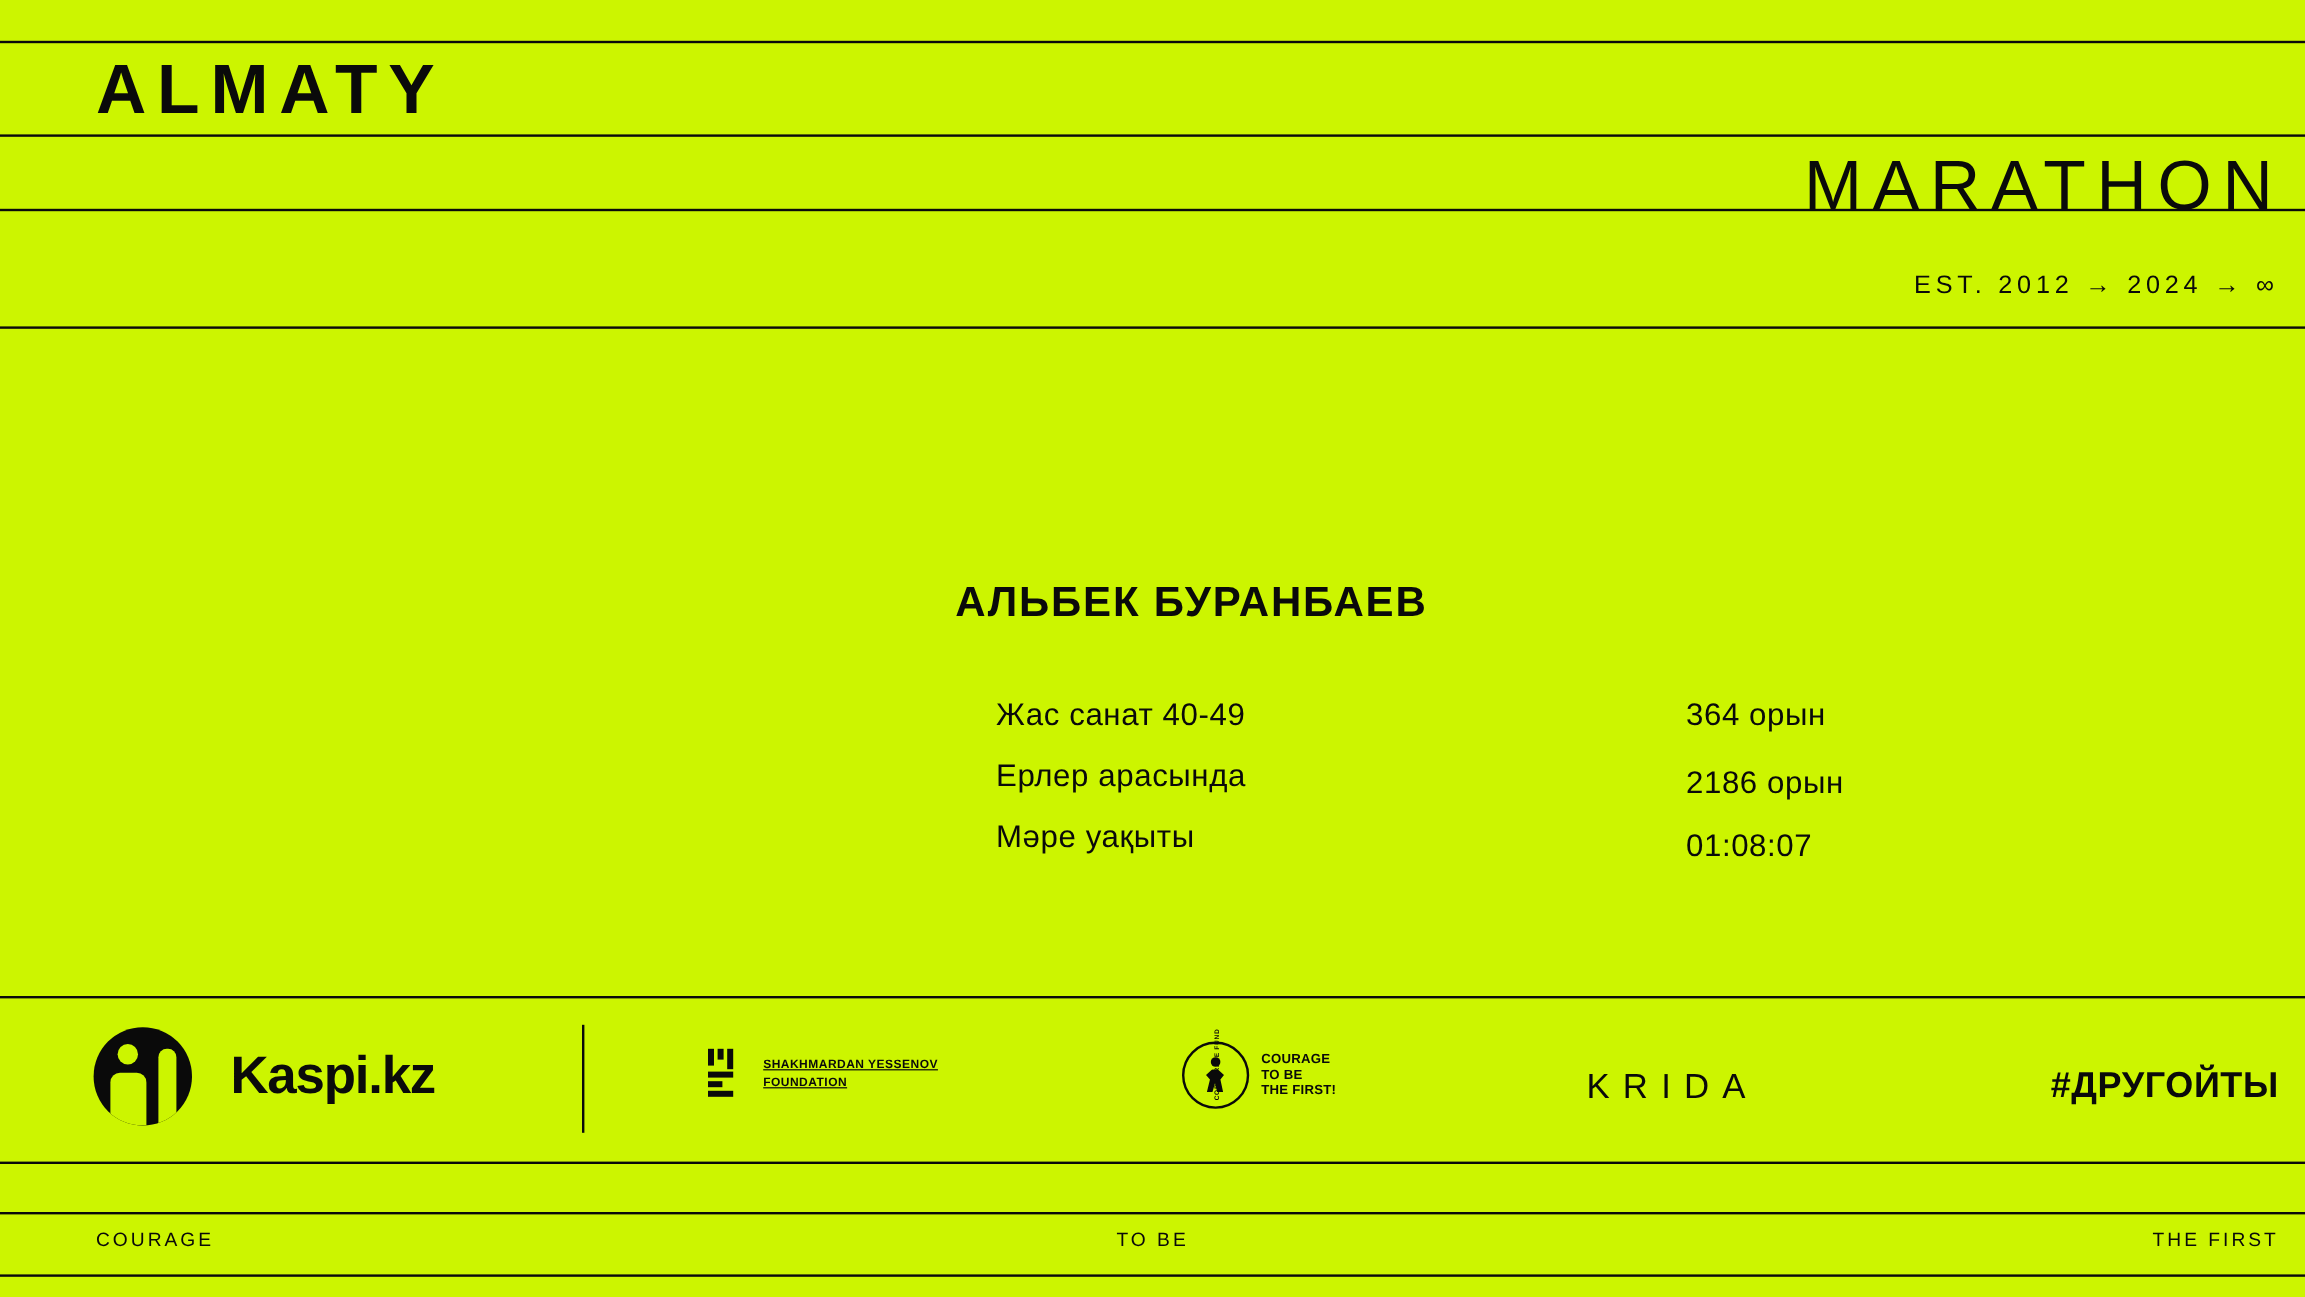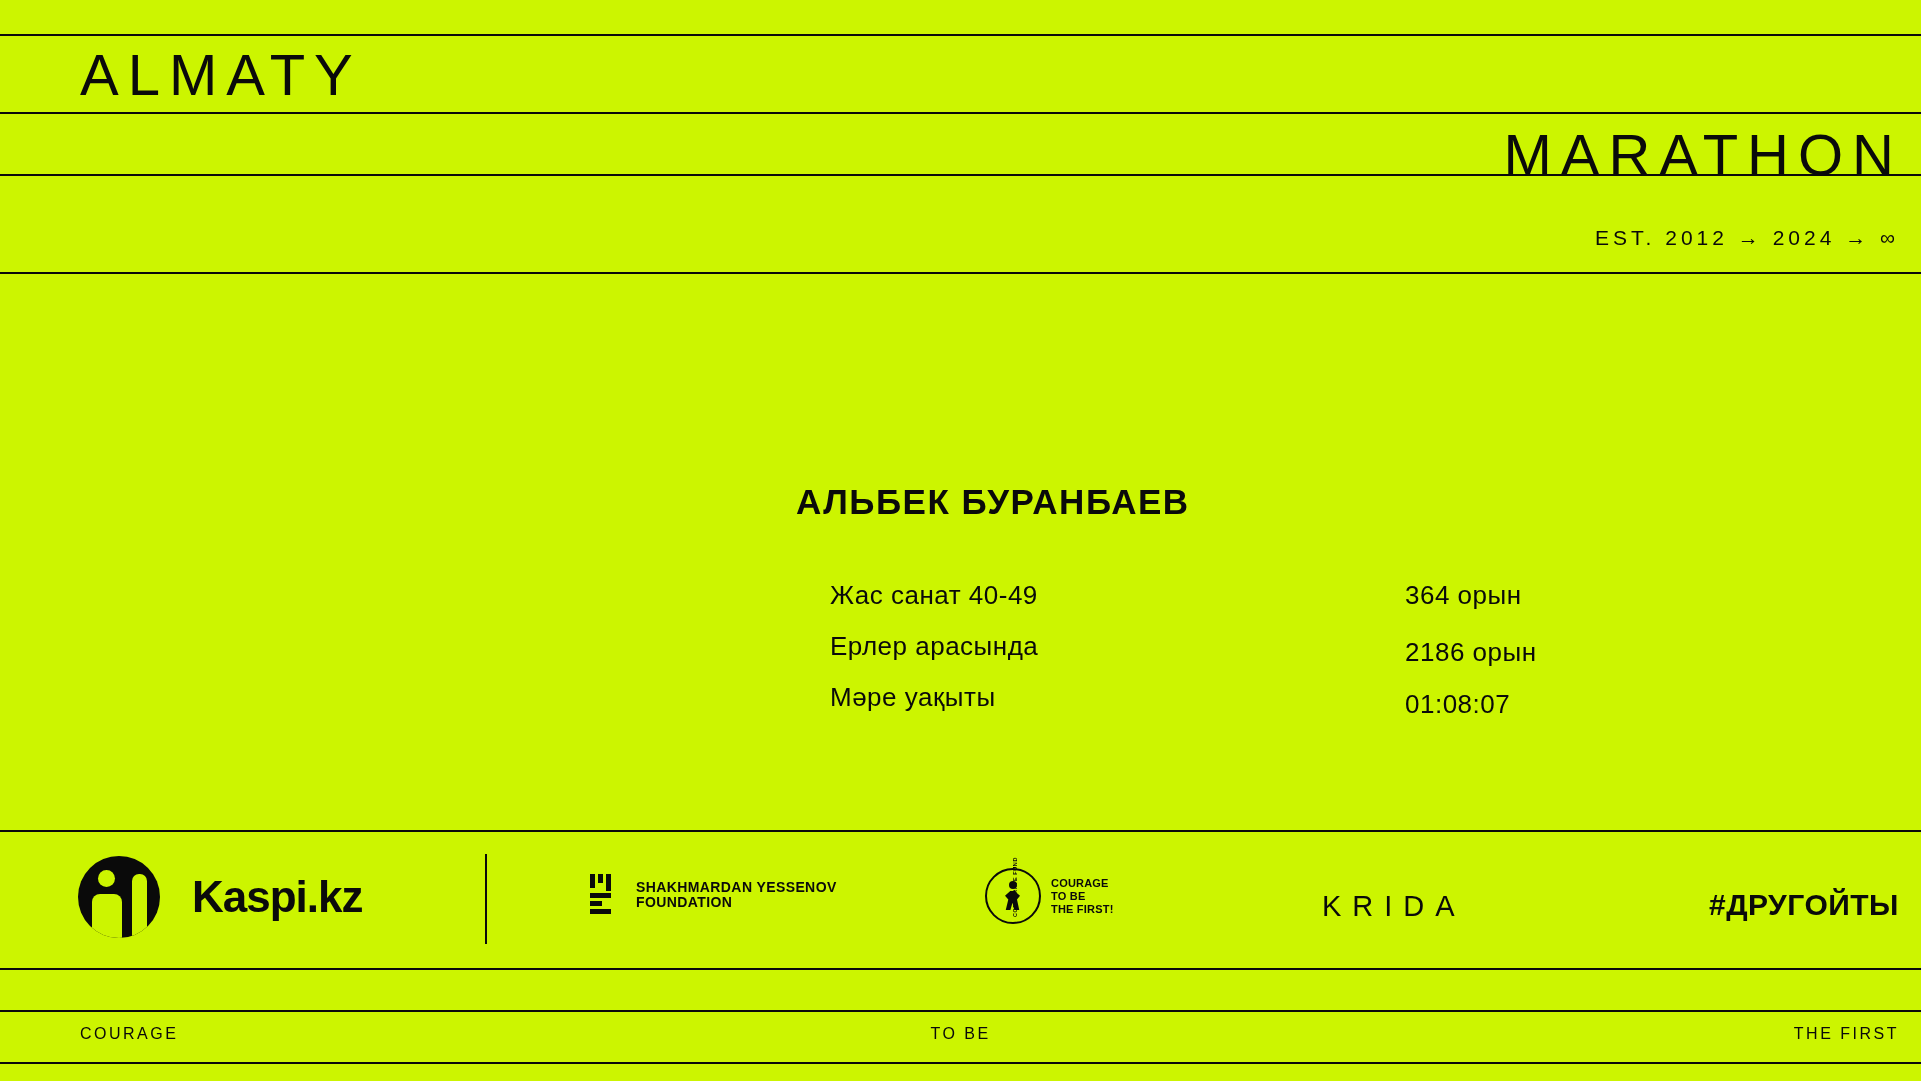--- a/index.html
+++ b/index.html
@@ -45,21 +45,21 @@
     left: 0; right: 0;
     top: 0;
     height: 272px;
   }
   .almaty {
     position: absolute;
     left: 80px;
     top: 44px;
     font-size: 58px;
     letter-spacing: 9px;
-    font-weight: 400;
+    font-weight: 700;
     line-height: 62px;
     white-space: nowrap;
   }
   .marathon {
     position: absolute;
     right: 18px;
     top: 124px;
     font-size: 58px;
     letter-spacing: 9px;
     font-weight: 400;
@@ -212,24 +212,25 @@
     background: #0a0a0a;
     display: block;
   }
   .y1 { left: 0;  top: 0;  width: 5px; height: 14px; }
   .y2 { left: 8px; top: 0;  width: 5px; height: 9px; }
   .y3 { left: 16px; top: 0; width: 5px; height: 17px; }
   .y4 { left: 0;  top: 19px; width: 21px; height: 5px; }
   .y5 { left: 0;  top: 27px; width: 12px; height: 5px; }
   .y6 { left: 0;  top: 35px; width: 21px; height: 5px; }
   .yessenov-text {
-    font-size: 14px;
+    font-size: 10px;
     font-weight: 700;
     line-height: 15px;
     letter-spacing: 0.4px;
+    text-decoration: underline;
   }
 
   
   .courage-fund {
     position: absolute;
     left: 985px;
     top: 36px;
     display: flex;
     align-items: center;
     gap: 10px;

